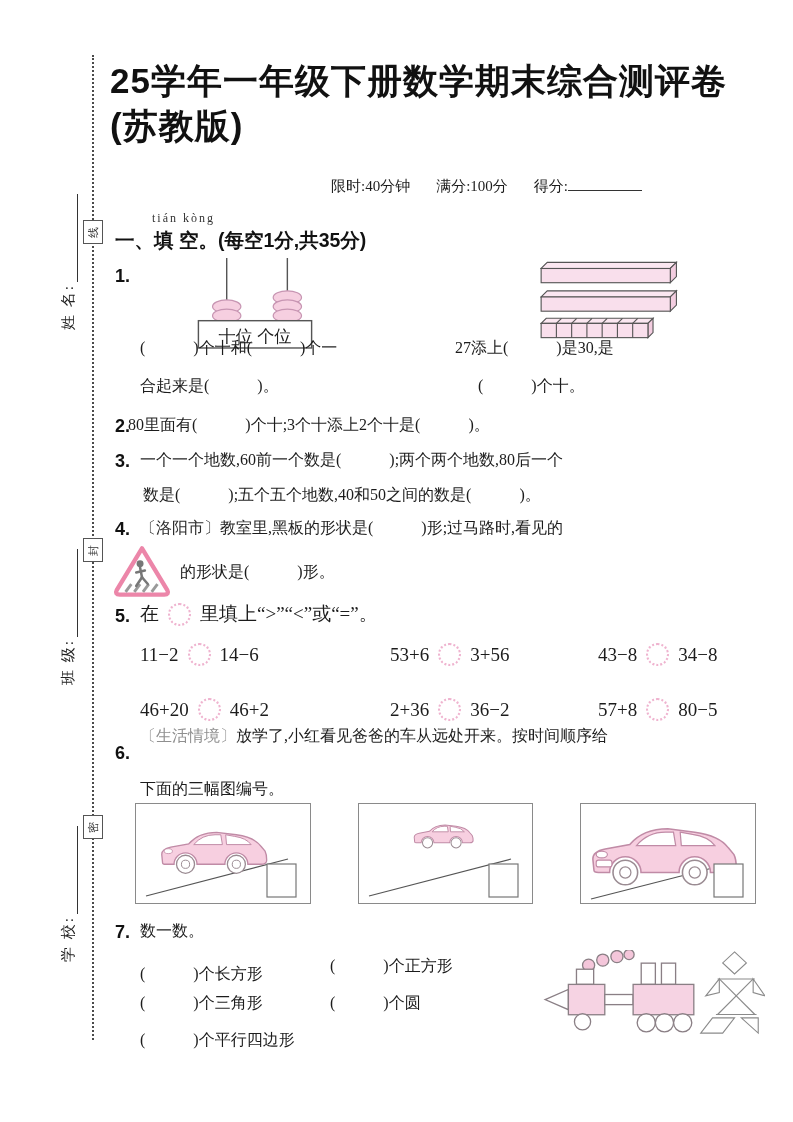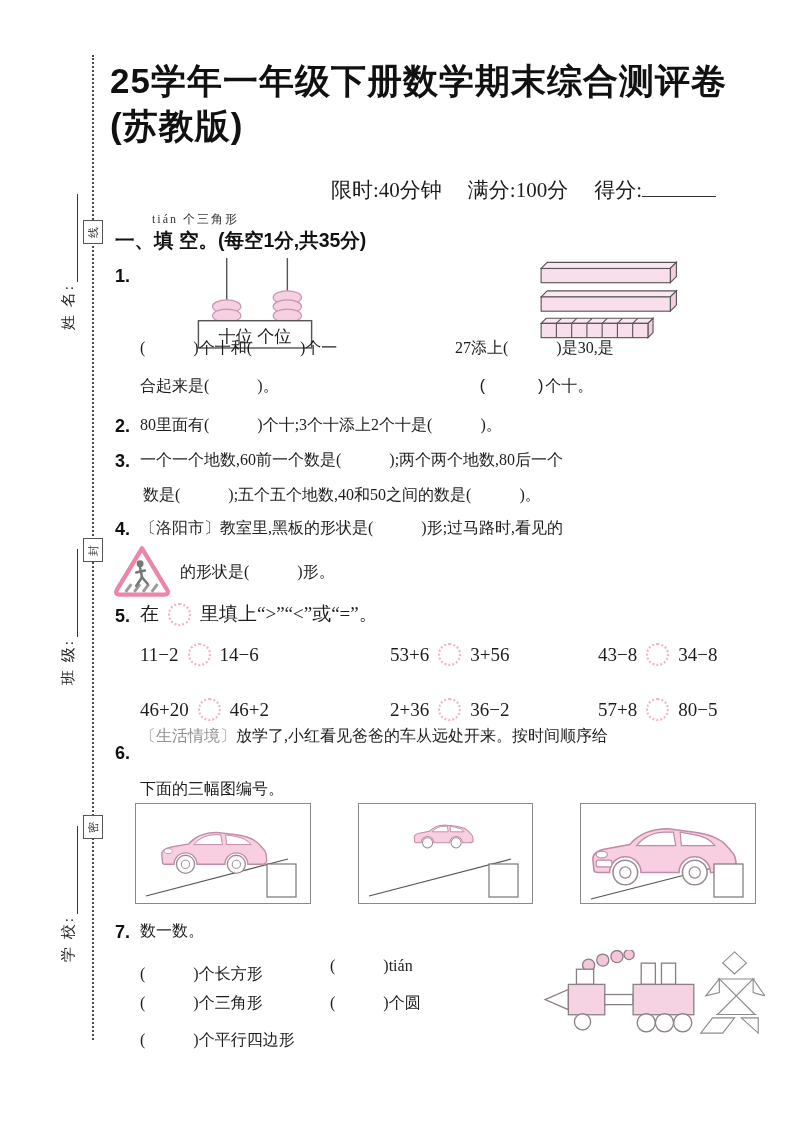--- a/index.html
+++ b/index.html
@@ -7,21 +7,21 @@
   #page {
     position:relative; width:793px; height:1122px; margin:0 auto;
     background:#ffffff; overflow:hidden;
     font-family:"Liberation Serif", serif; color:#1c1c1c;
   }
   .abs { position:absolute; }
   .serif { font-family:"Liberation Serif", serif; font-size:16px; color:#1c1c1c; white-space:nowrap; }
   .sans-bold { font-family:"Liberation Sans", sans-serif; font-weight:bold; color:#111; }
   .qnum { font-family:"Liberation Sans", sans-serif; font-weight:bold; font-size:18px; color:#111; }
   .title { font-size:35px; letter-spacing:1px; width:656px; }
-  .meta { font-size:21px; }
+  .meta { font-size:15px; }
   .meta span { margin-right:26px; }
   .score-blank { display:inline-block; width:74px; height:15px; border-bottom:1.5px solid #333; margin-right:0; }
   .pinyin { font-size:12px; color:#333; letter-spacing:2px; }
   .sec-head { font-size:19.5px; }
   .tag-dark { color:#2a2a2a; }
   .tag-gray { color:#8f8f8f; }
   .cmp { display:flex; align-items:center; font-size:19px; }
   .cmp-circle {
     display:inline-block; width:23px; height:23px; border-radius:50%;
     border:2px dotted #efb3cf; margin:0 9px; background:#fff;
@@ -73,21 +73,21 @@
     <span class="blank"></span>
   </div>
 
   <div class="abs sans-bold title" style="left:110px; top:58px;">25学年一年级下册数学期末综合测评卷</div>
   <div class="abs sans-bold title" style="left:110px; top:103px;">(苏教版)</div>
 
   <div class="abs serif meta" style="left:331px; top:176px;">
     <span>限时:40分钟</span><span>满分:100分</span><span style="margin-right:0;">得分:</span><span class="score-blank"></span>
   </div>
 
-  <div class="abs pinyin" style="left:152px; top:211px;">tián 个三角形</div>
+  <div class="abs pinyin" style="left:152px; top:211px;">tián kòng</div>
   <div class="abs sans-bold sec-head" style="left:115px; top:227px;">
     <span>一、</span><span>填 空</span><span>。(每空1分,共35分)</span>
   </div>
 
   <div class="abs qnum" style="left:115px; top:266px;">1.</div>
 
   <svg class="abs" style="left:178px; top:256px;" width="152" height="94" viewBox="0 0 150 93">
     <line x1="48" y1="2" x2="48" y2="62" stroke="#555" stroke-width="1.4"></line>
     <line x1="108" y1="2" x2="108" y2="62" stroke="#555" stroke-width="1.4"></line>
     <ellipse cx="48" cy="50" rx="14" ry="6.5" fill="#f6cfe0" stroke="#c795b2" stroke-width="1.2"></ellipse>
@@ -121,24 +121,24 @@
       <line x1="58" y1="59" x2="53" y2="64"></line>
         <line x1="73" y1="59" x2="68" y2="64"></line>
       <line x1="88" y1="59" x2="83" y2="64"></line>
         <line x1="103" y1="59" x2="98" y2="64"></line>
     </g>
   </svg>
 
   <div class="abs serif" style="left:140px; top:338px;">(　　　)个十和(　　　)个一</div>
   <div class="abs serif" style="left:455px; top:338px;">27添上(　　　)是30,是</div>
   <div class="abs serif" style="left:140px; top:376px;">合起来是(　　　)。</div>
-  <div class="abs serif" style="left:478px; top:376px;font-family:Liberation Mono, monospace;">(　　　)个十。</div>
+  <div class="abs serif" style="left:478px; top:376px;">(　　　)个十。</div>
 
   <div class="abs qnum" style="left:115px; top:416px;">2.</div>
-  <div class="abs serif" style="left:140px; top:415px;">80里面有(　　　)个十;3个十添上2个十是(　　　)。</div>
+  <div class="abs serif" style="left:128px; top:415px;">80里面有(　　　)个十;3个十添上2个十是(　　　)。</div>
 
   <div class="abs qnum" style="left:115px; top:451px;">3.</div>
   <div class="abs serif" style="left:140px; top:450px;">一个一个地数,60前一个数是(　　　);两个两个地数,80后一个</div>
   <div class="abs serif" style="left:143px; top:485px;">数是(　　　);五个五个地数,40和50之间的数是(　　　)。</div>
 
   <div class="abs qnum" style="left:115px; top:519px;">4.</div>
   <div class="abs serif" style="left:140px; top:518px;">
     <span class="tag-dark">〔洛阳市〕</span><span>教室里,黑板的形状是(　　　)形;过马路时,看见的</span>
   </div>
 
@@ -248,21 +248,21 @@
         <circle cx="98" cy="54" r="5" fill="none" stroke="#9a8b92" stroke-width="1.1"></circle>
       </g>
       <rect x="133" y="60" width="29" height="33" fill="#fff" stroke="#777" stroke-width="1.2"></rect>
     </svg>
   </div>
 
   <div class="abs qnum" style="left:115px; top:922px;">7.</div>
   <div class="abs serif" style="left:140px; top:921px;text-align:center;">数一数。</div>
 
   <div class="abs serif" style="left:140px; top:964px;">(　　　)个长方形</div>
-  <div class="abs serif" style="left:330px; top:956px;">(　　　)tián</div>
+  <div class="abs serif" style="left:330px; top:956px;">(　　　)个正方形</div>
   <div class="abs serif" style="left:140px; top:993px;">(　　　)个三角形</div>
   <div class="abs serif" style="left:330px; top:993px;">(　　　)个圆</div>
   <div class="abs serif" style="left:140px; top:1030px;">(　　　)个平行四边形</div>
 
   <svg class="abs" style="left:542px; top:950px;" width="162" height="87" viewBox="0 0 160 86">
     <g stroke="#8a7f85" stroke-width="1.3" fill="#fff">
       <circle cx="46" cy="15" r="6" fill="#f4c6da"></circle>
       <circle cx="60" cy="10" r="6" fill="#f4c6da"></circle>
       <circle cx="74" cy="6.5" r="6" fill="#f4c6da"></circle>
       <circle cx="86" cy="4.5" r="5" fill="#f4c6da"></circle>

